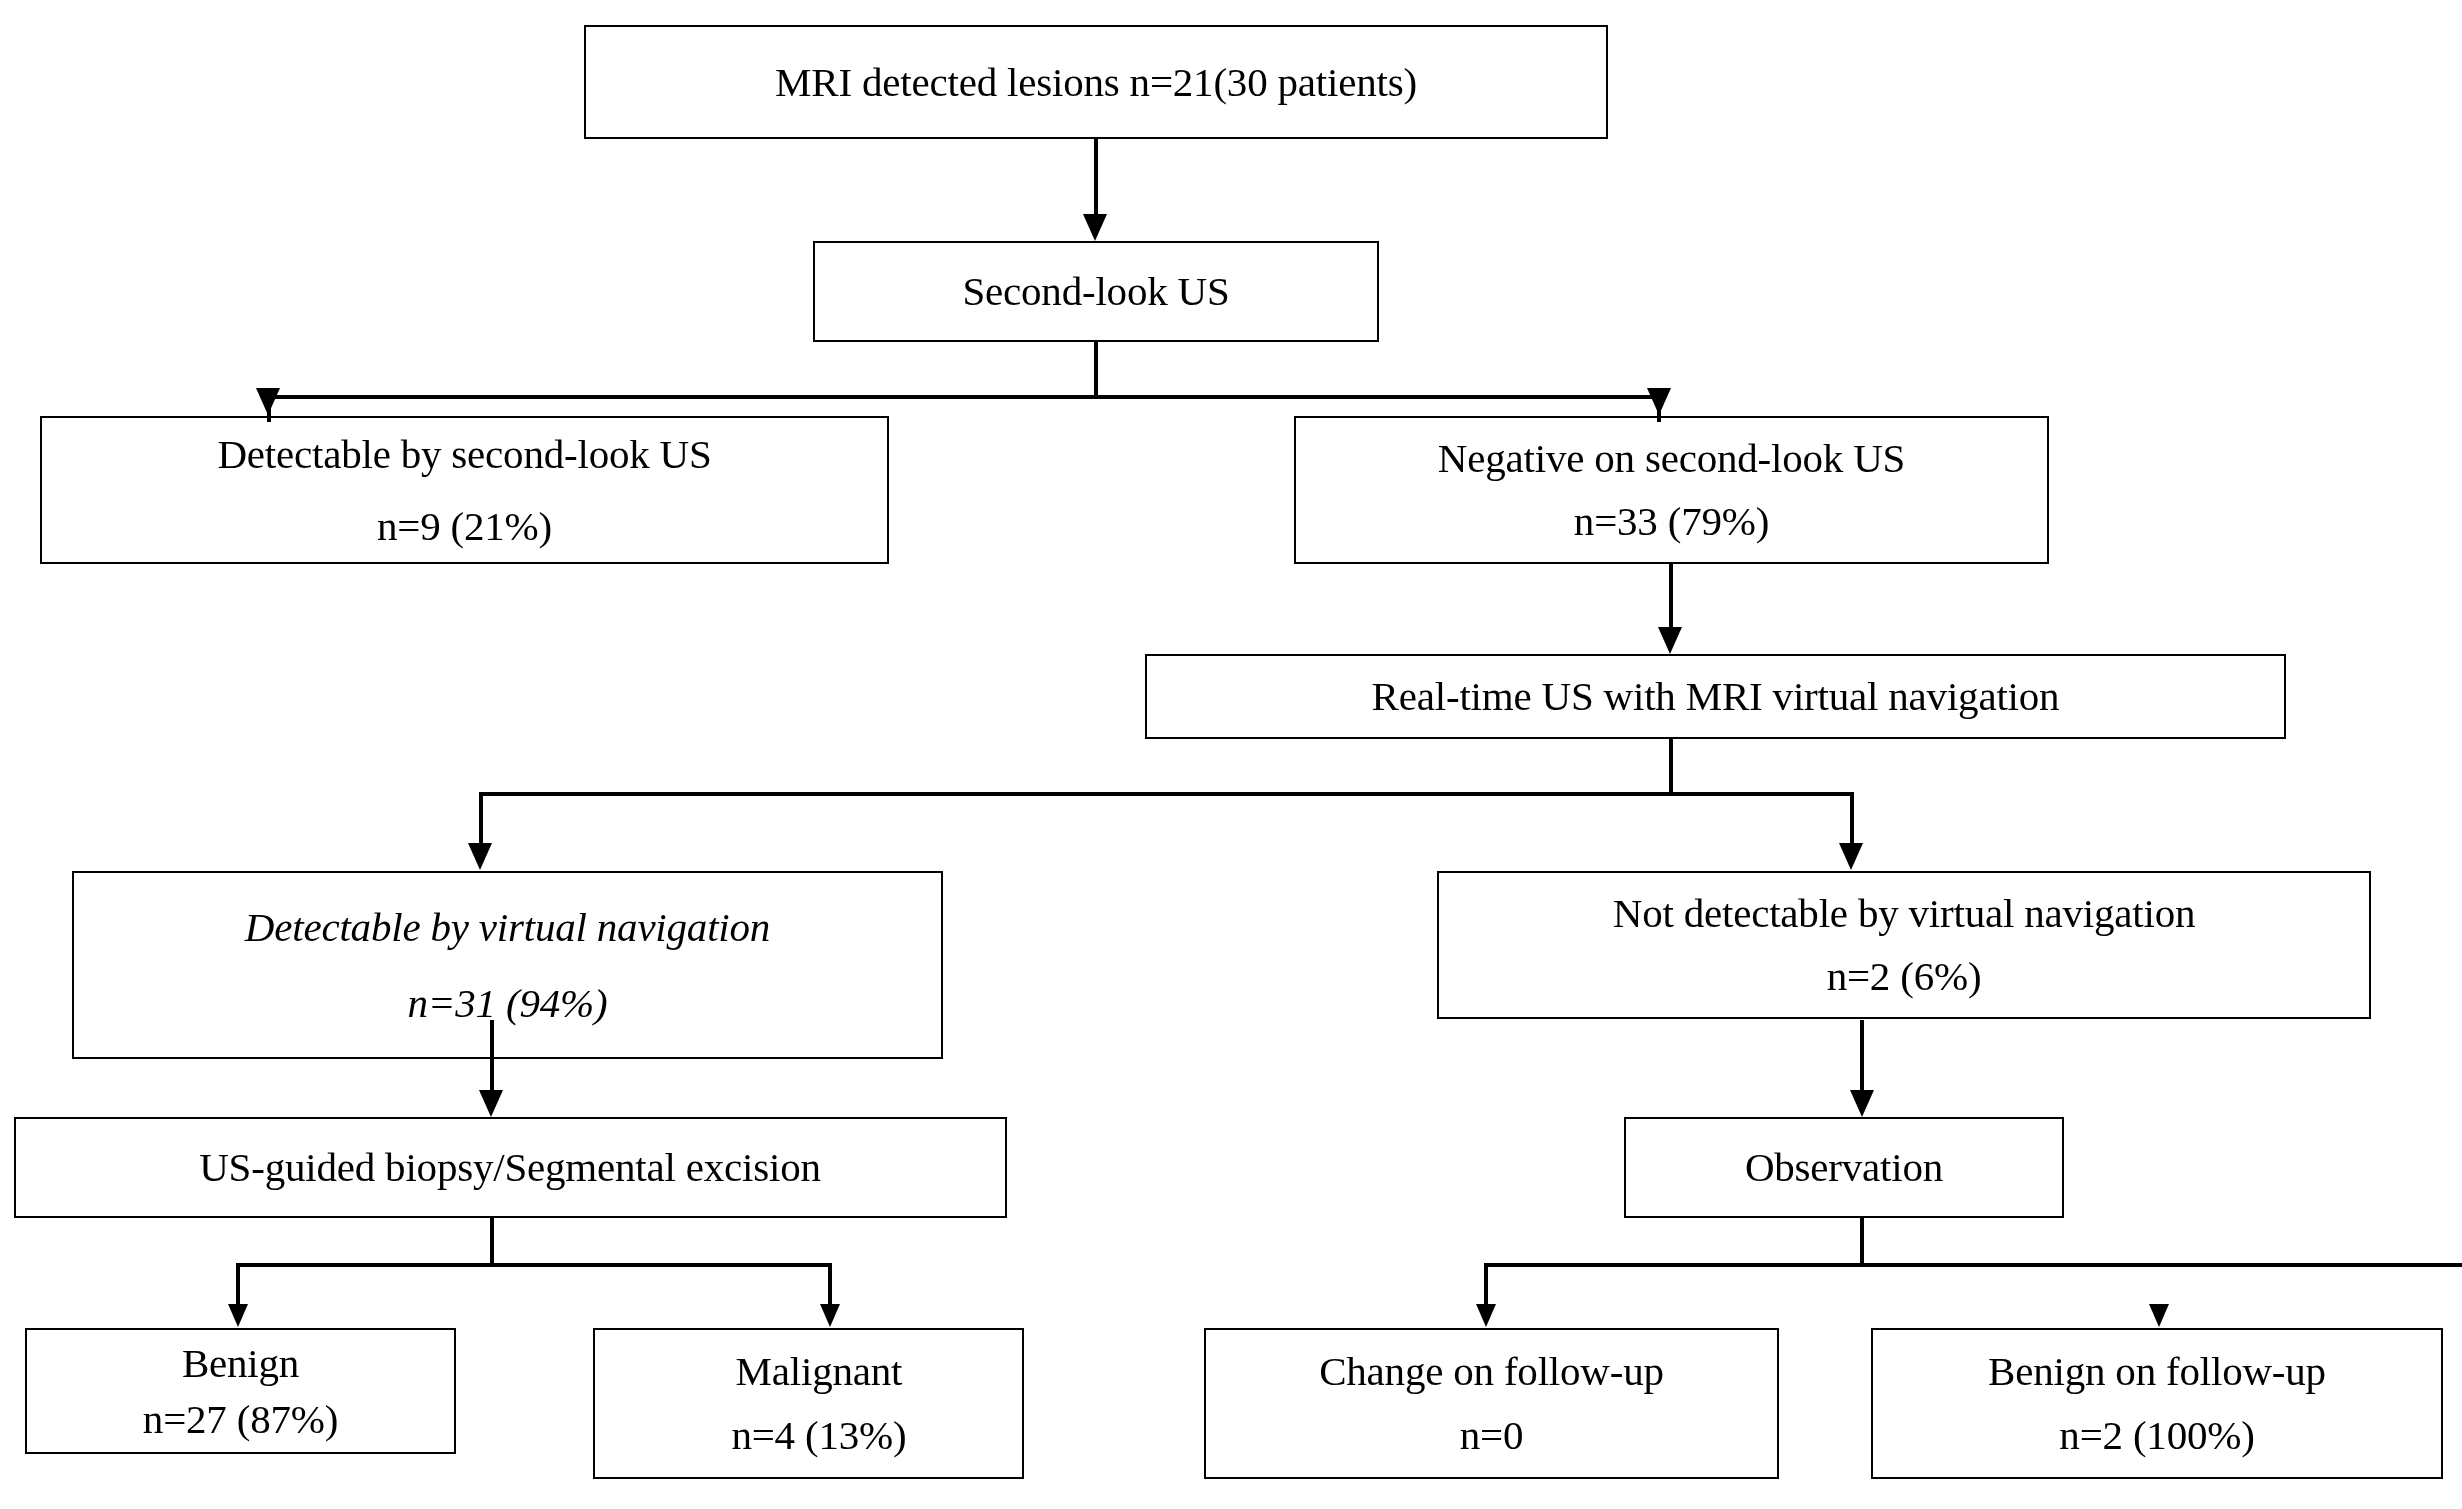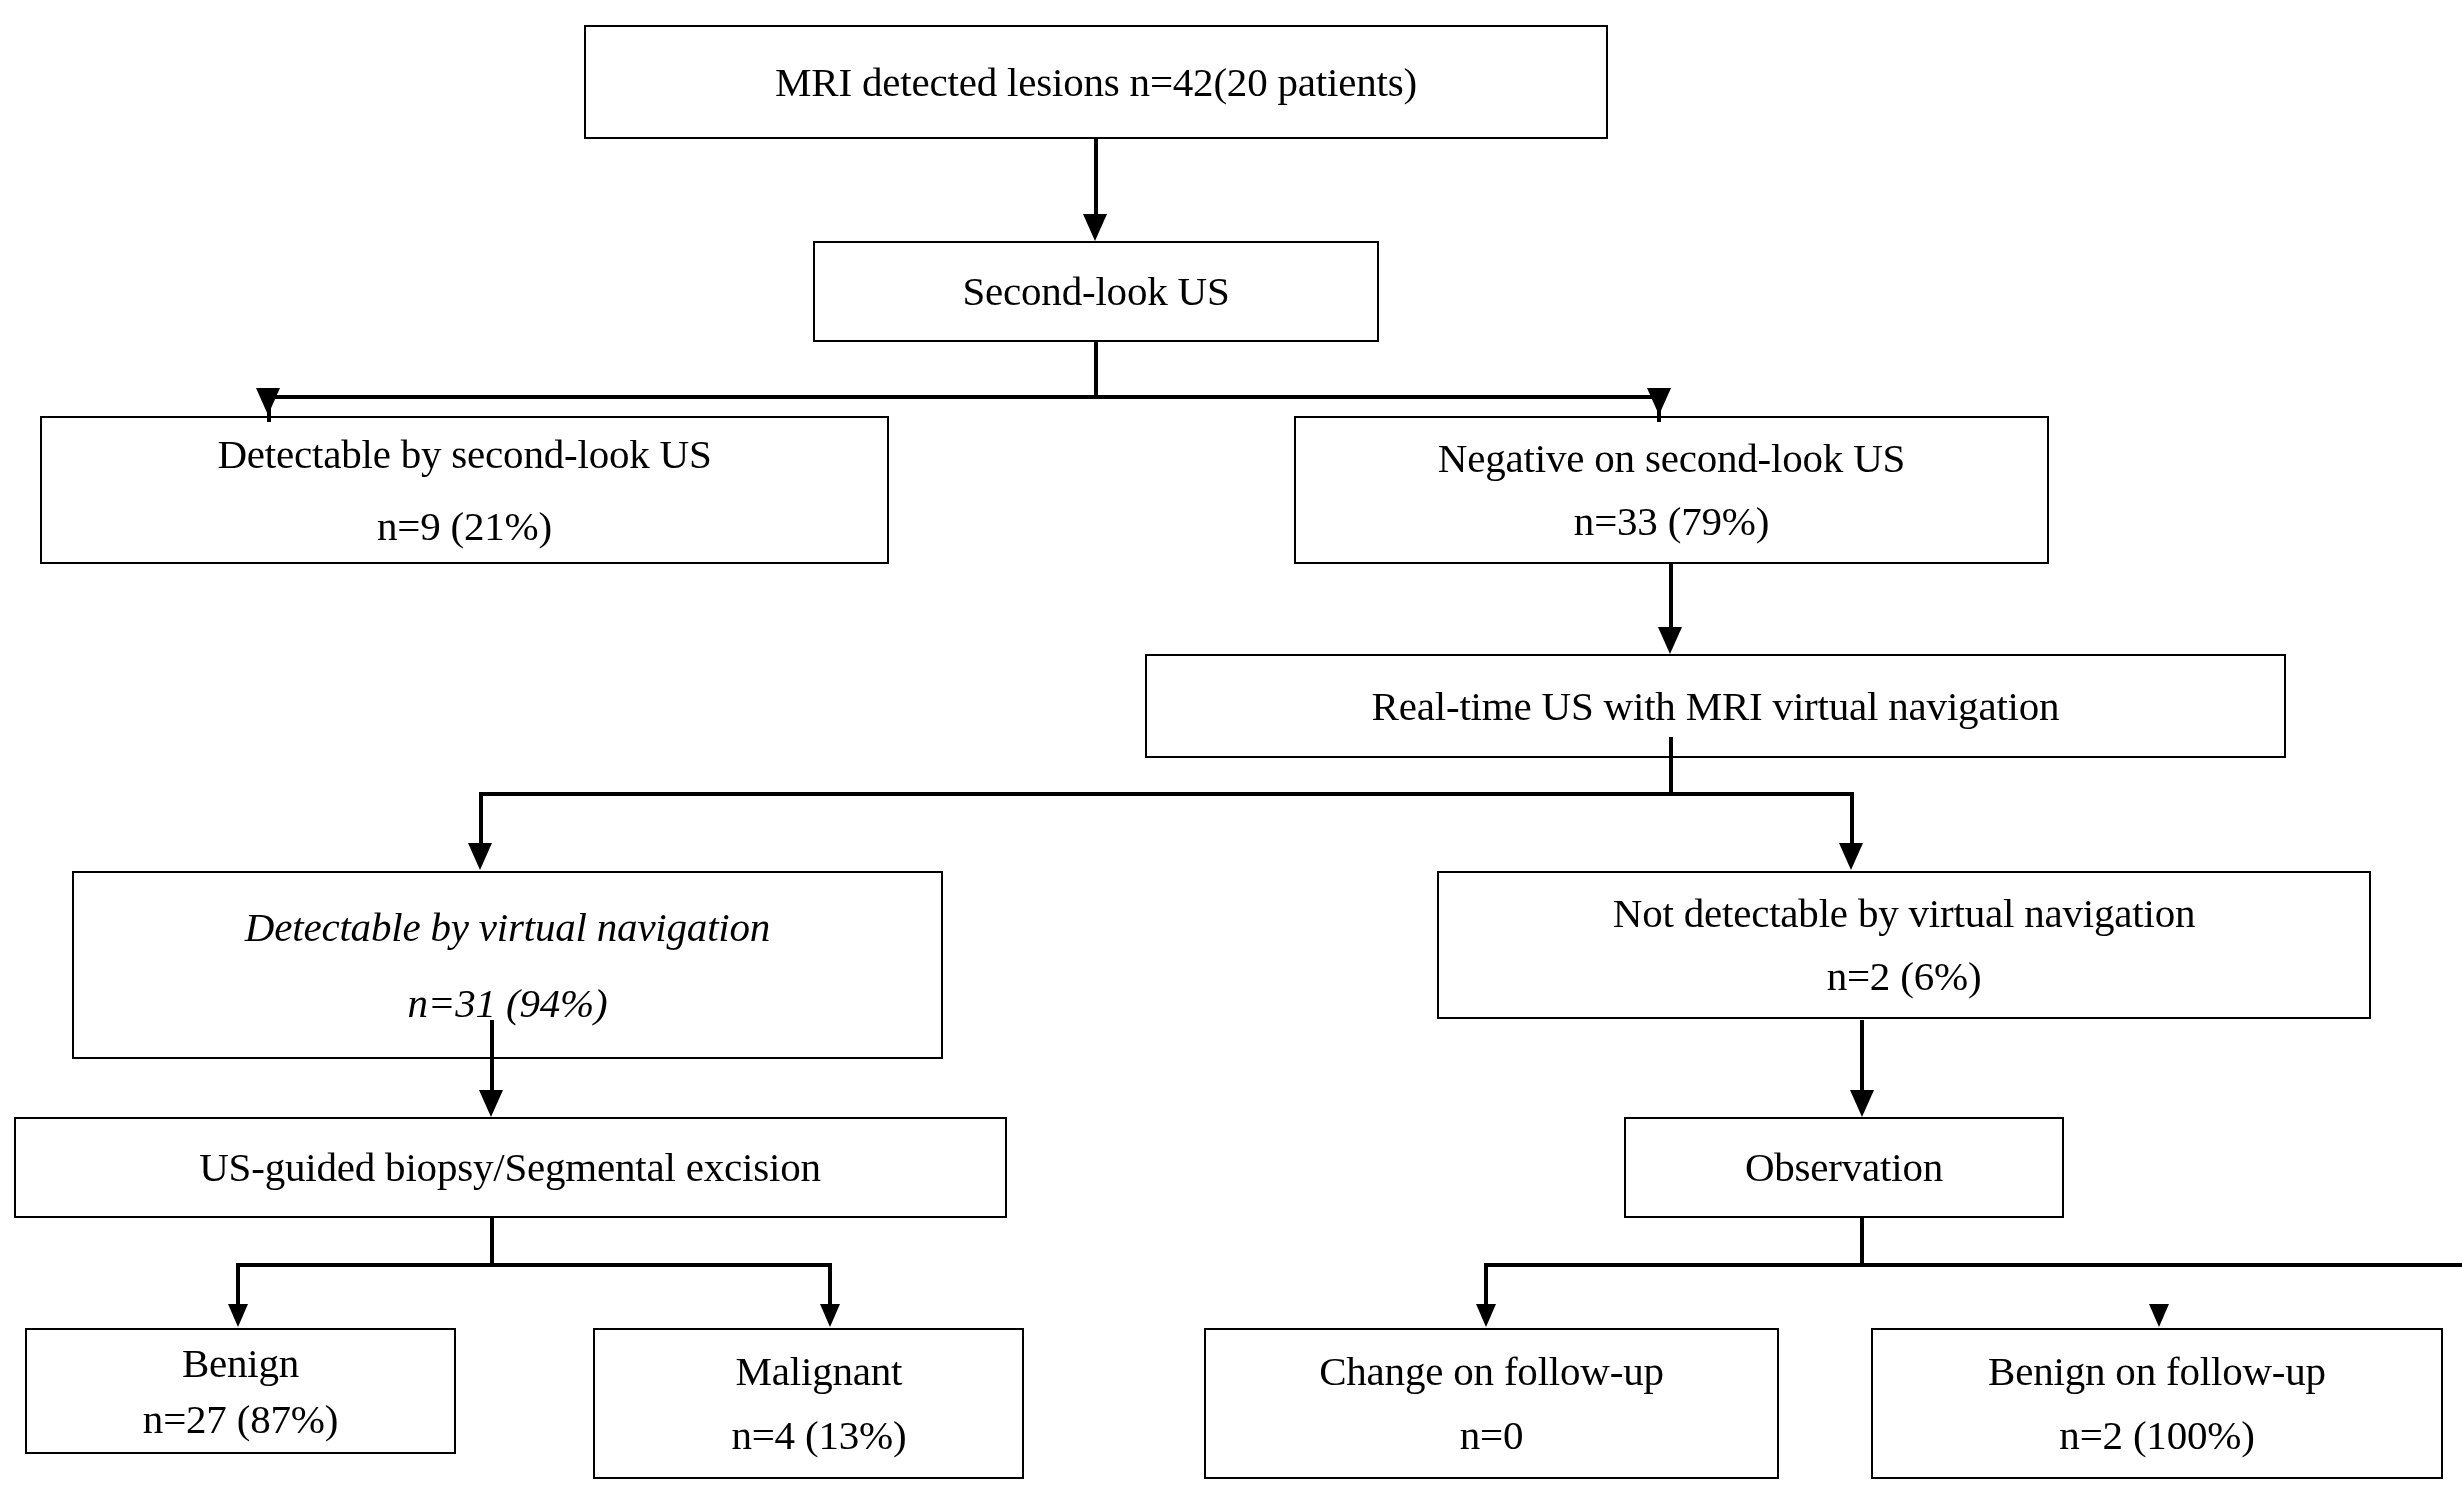--- a/index.html
+++ b/index.html
@@ -59,38 +59,38 @@
     border-right-width: 10px;
     border-top-width: 23.4px;
   }
 </style>
 </head>
 <body>
 
 <div id="canvas">
 
   <div class="node" style="left:584px; top:25px; width:1024px; height:114px;">
-    <span class="line1">MRI detected lesions n=42(20 patients)</span>
+    <span class="line1">MRI detected lesions n=21(30 patients)</span>
   </div>
 
   <div class="node" style="left:813px; top:241px; width:566px; height:101px;">
     <span class="line1">Second-look US</span>
   </div>
 
   <div class="node two-line" style="left:40px; top:416px; width:849px; height:148px;gap:13px;">
     <span class="line1">Detectable by second-look US</span>
     <span class="line2">n=9 (21%)</span>
   </div>
 
   <div class="node two-line" style="left:1294px; top:416px; width:755px; height:148px;">
     <span class="line1">Negative on second-look US</span>
     <span class="line2">n=33 (79%)</span>
   </div>
 
-  <div class="node" style="left:1145px; top:654px; width:1141px; height:104px;justify-content:center;">
+  <div class="node" style="left:1145px; top:654px; width:1141px; height:85px;justify-content:center;">
     <span class="line1">Real-time US with MRI virtual navigation</span>
   </div>
 
   <div class="node two-line" style="left:72px; top:871px; width:871px; height:188px;font-style:italic;">
     <span class="line1">Detectable by virtual navigation</span>
     <span class="line2">n=31 (94%)</span>
   </div>
 
   <div class="node two-line" style="left:1437px; top:871px; width:934px; height:148px;">
     <span class="line1">Not detectable by virtual navigation</span>

